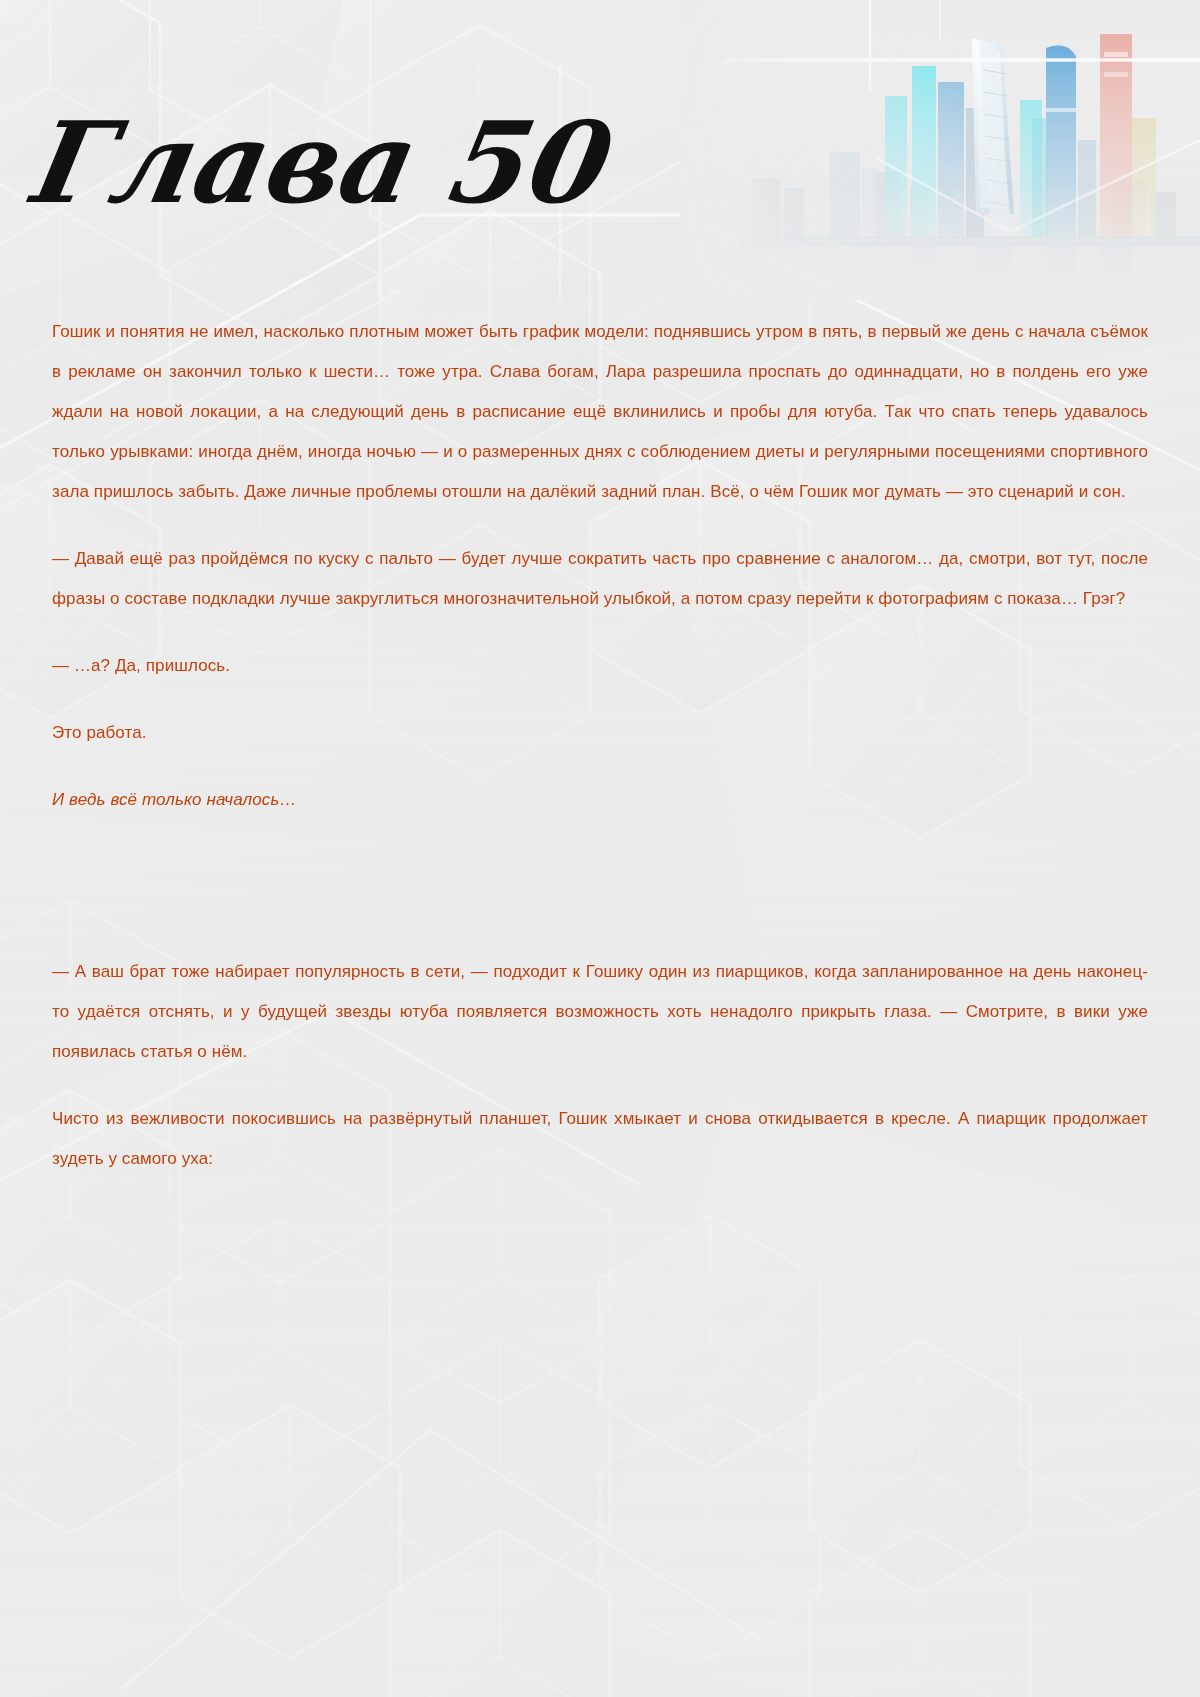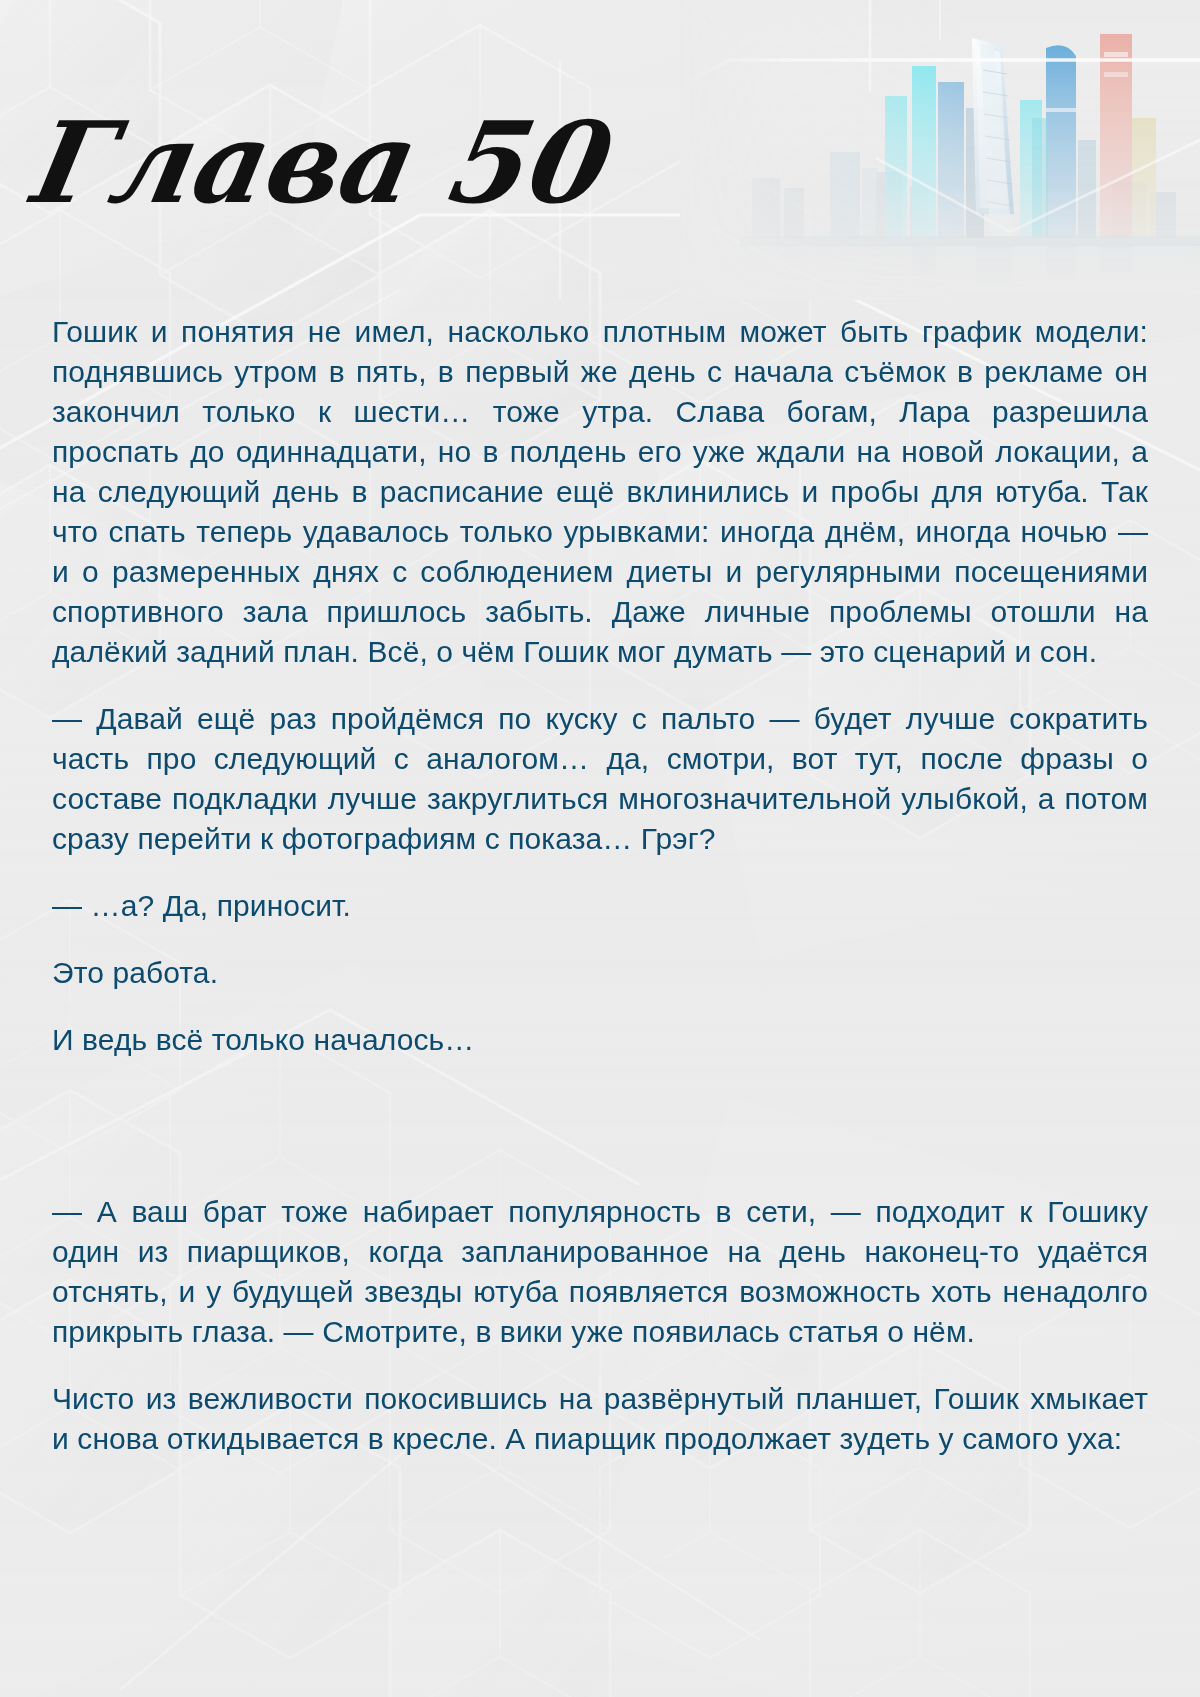--- a/index.html
+++ b/index.html
@@ -83,30 +83,30 @@
   }
 
   .body-text {
     position: absolute;
     left: 52px;
     top: 312px;
     width: 1096px;
   }
 
   .para {
-    font-size: 30px;
+    font-size: 17px;
     line-height: 40px;
-    color: #0c4a6e;
+    color: #c2410c;
     text-align: justify;
     margin: 0 0 27px 0;
     letter-spacing: 0.1px;
     font-stretch: condensed;
   }
   .para:last-child { margin-bottom: 0; }
-  .para.gap-huge { margin-bottom: 132px; }
+  .para.gap-huge { margin-bottom: 132px; font-style: italic; }
 </style>
 </head>
 <body>
 
 <div class="page">
 
   <div class="bg-layer plates">
     <div class="plate" style="left:-160px; top:-60px; width:620px; height:300px; transform:rotate(-18deg); opacity:.35;"></div>
     <div class="plate" style="left:330px; top:-120px; width:520px; height:420px; transform:rotate(12deg); opacity:.30;"></div>
     <div class="plate" style="left:-120px; top:560px; width:540px; height:460px; transform:rotate(22deg); opacity:.25;"></div>
@@ -307,22 +307,22 @@
   <div class="content">
 
     <div class="chapter-title">
       <svg width="620" height="150" viewBox="0 0 620 150" xmlns="http://www.w3.org/2000/svg">
         <text x="0" y="110" transform="skewX(-12)">Глава 50</text>
       </svg>
     </div>
 
     <div class="body-text">
       <p class="para">Гошик и понятия не имел, насколько плотным может быть график модели: поднявшись утром в пять, в первый же день с начала съёмок в рекламе он закончил только к шести… тоже утра. Слава богам, Лара разрешила проспать до одиннадцати, но в полдень его уже ждали на новой локации, а на следующий день в расписание ещё вклинились и пробы для ютуба. Так что спать теперь удавалось только урывками: иногда днём, иногда ночью — и о размеренных днях с соблюдением диеты и регулярными посещениями спортивного зала пришлось забыть. Даже личные проблемы отошли на далёкий задний план. Всё, о чём Гошик мог думать — это сценарий и сон.</p>
-      <p class="para">— Давай ещё раз пройдёмся по куску с пальто — будет лучше сократить часть про следующий с аналогом… да, смотри, вот тут, после фразы о составе подкладки лучше закруглиться многозначительной улыбкой, а потом сразу перейти к фотографиям с показа… Грэг?</p>
-      <p class="para">— …а? Да, приносит.</p>
+      <p class="para">— Давай ещё раз пройдёмся по куску с пальто — будет лучше сократить часть про сравнение с аналогом… да, смотри, вот тут, после фразы о составе подкладки лучше закруглиться многозначительной улыбкой, а потом сразу перейти к фотографиям с показа… Грэг?</p>
+      <p class="para">— …а? Да, пришлось.</p>
       <p class="para">Это работа.</p>
       <p class="para gap-huge">И ведь всё только началось…</p>
       <p class="para">— А ваш брат тоже набирает популярность в сети, — подходит к Гошику один из пиарщиков, когда запланированное на день наконец-то удаётся отснять, и у будущей звезды ютуба появляется возможность хоть ненадолго прикрыть глаза. — Смотрите, в вики уже появилась статья о нём.</p>
       <p class="para">Чисто из вежливости покосившись на развёрнутый планшет, Гошик хмыкает и снова откидывается в кресле. А пиарщик продолжает зудеть у самого уха:</p>
     </div>
 
   </div>
 </div>
 
 </body></html>

